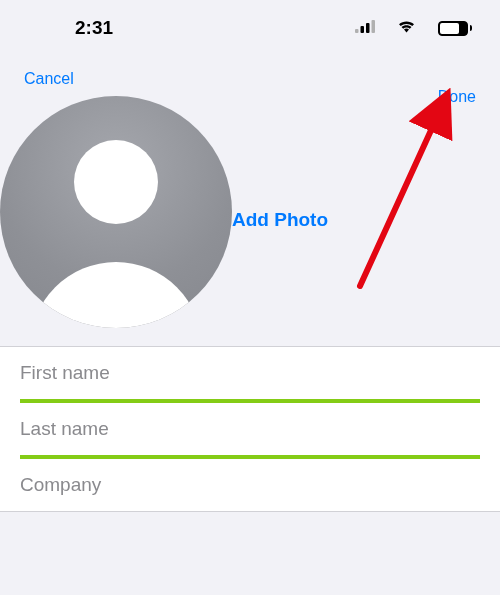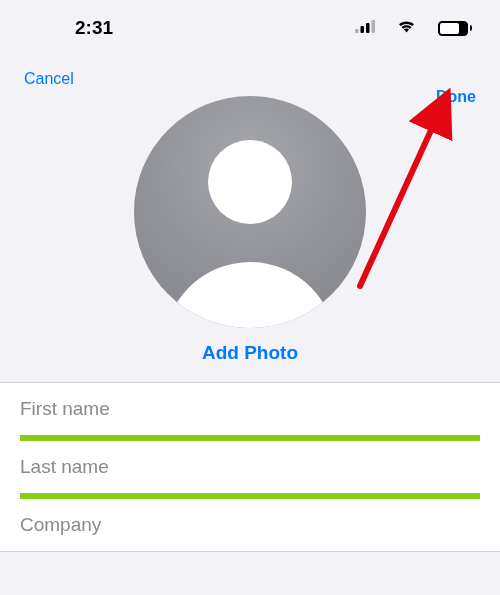--- a/index.html
+++ b/index.html
@@ -87,26 +87,25 @@
       color: #007aff;
       background: none;
       border: none;
       cursor: pointer;
       font-family: inherit;
     }
     .nav-button.cancel {
       font-weight: 400;
     }
     .nav-button.done {
-      font-weight: 700;
+      font-weight: 400;
       margin-top: 35px;
     }
     .photo-section {
       display: flex;
-      flex-direction: column;
       align-items: center;
       padding-top: 0;
       padding-bottom: 18px;
     }
     .avatar {
       width: 232px;
       height: 232px;
       border-radius: 50%;
       background: radial-gradient(circle at 50% 30%, #a5a7ad 0%, #8e9096 60%, #85878d 100%);
       display: flex;
@@ -146,21 +145,21 @@
       background: #fff;
       border-top: 1px solid #d1d1d6;
       border-bottom: 1px solid #d1d1d6;
     }
     .field {
       padding: 0 20px;
     }
     .field-input {
       width: 100%;
       border: none;
-      border-bottom: 6px solid #84cc16;
+      border-bottom: 4px solid #84cc16;
       font-size: 19px;
       color: #333;
       padding: 15px 0;
       font-family: inherit;
       outline: none;
       background: transparent;
     }
     .field:last-child .field-input {
       border-bottom: none;
     }

